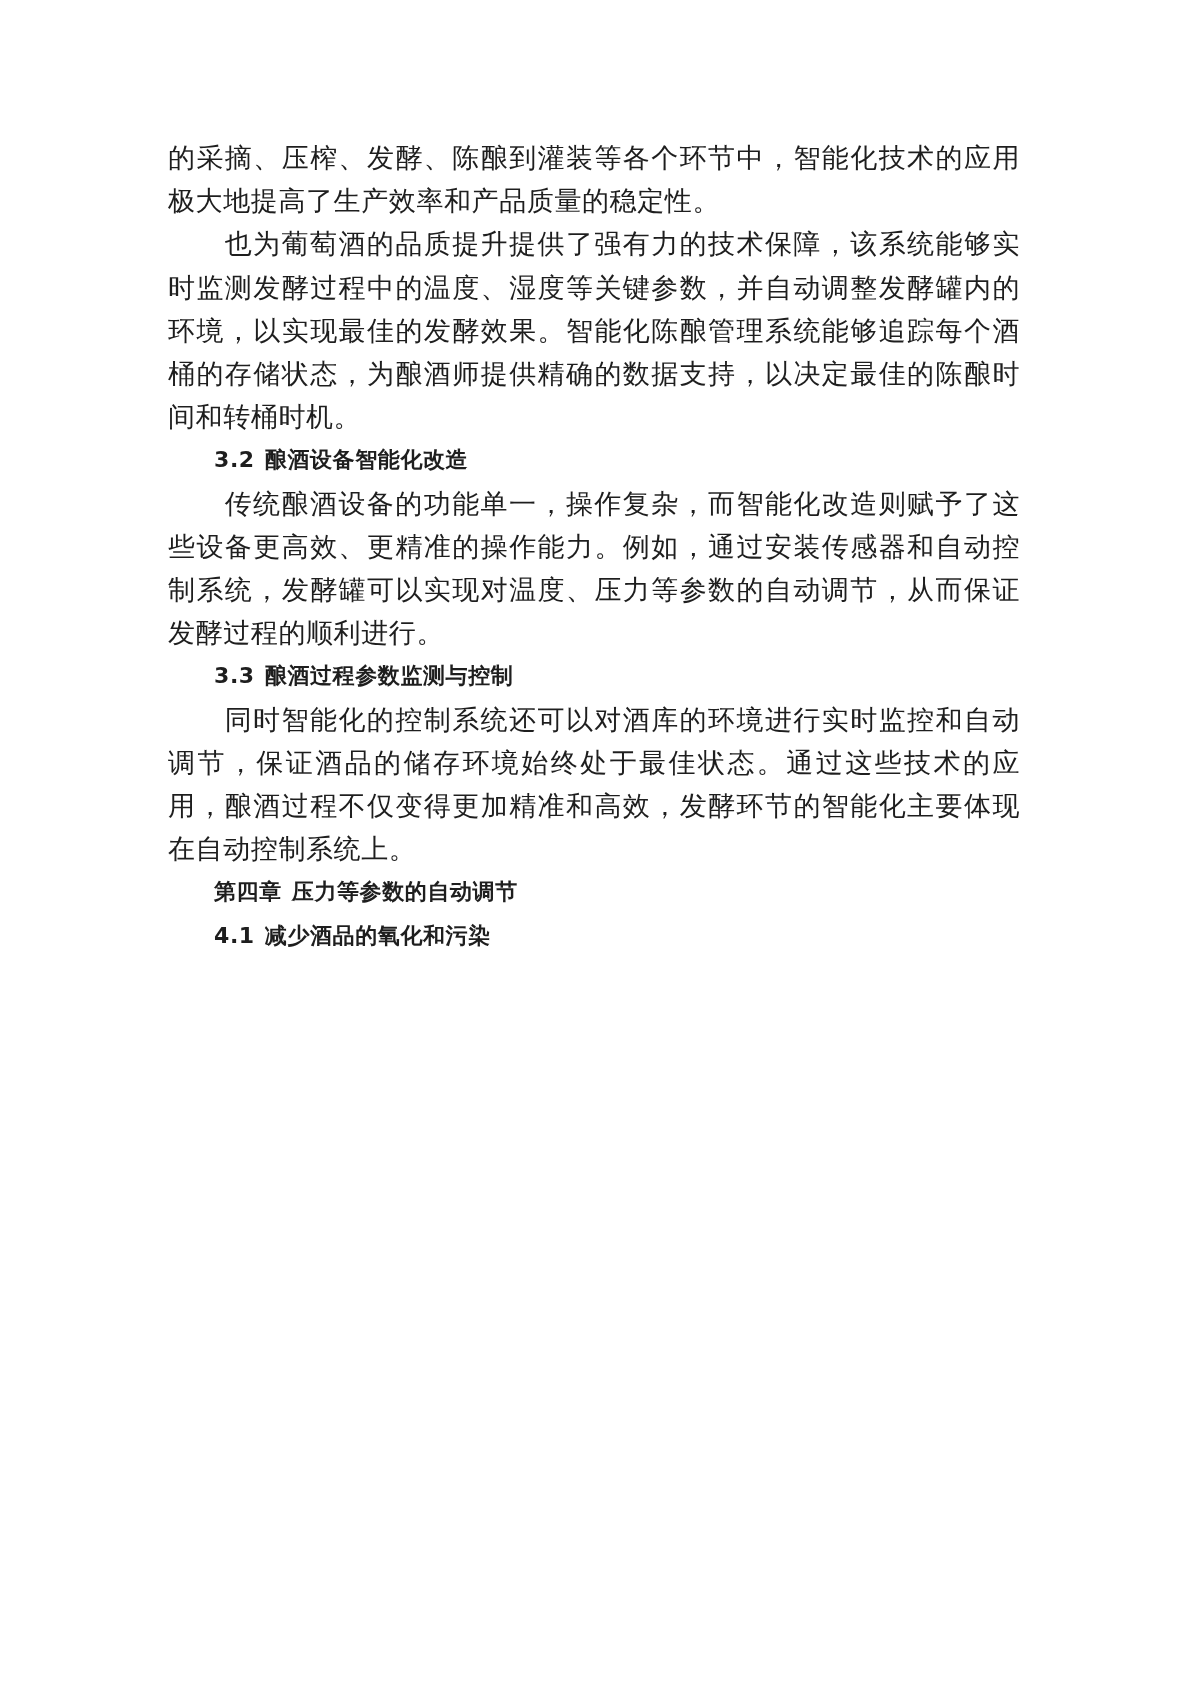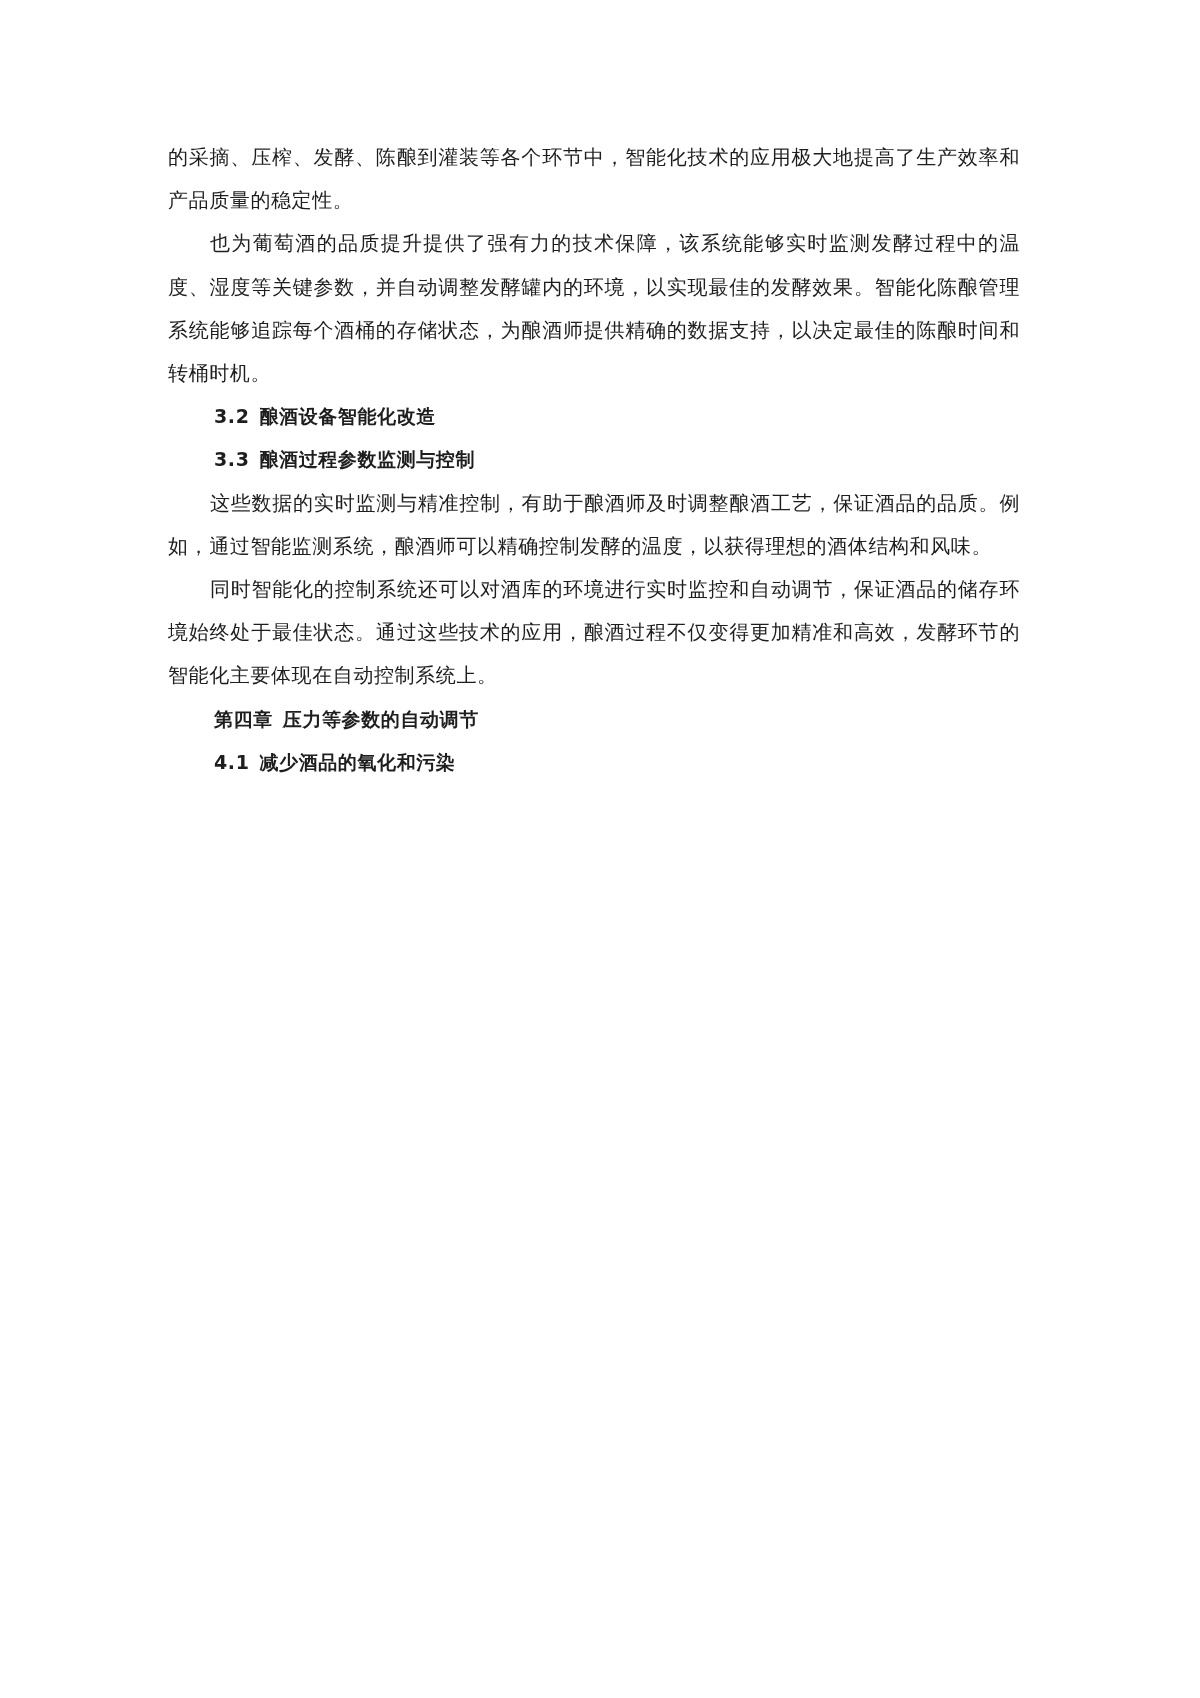--- a/index.html
+++ b/index.html
@@ -16,48 +16,48 @@
       color: #1e1e1e;
     }
     .page {
       position: absolute;
       left: 168px;
       top: 136px;
       width: 852px;
     }
     .para {
       margin: 0;
-      font-size: 20px;
+      font-size: 27px;
       line-height: 43.2px;
       text-align: justify;
       text-justify: inter-character;
       letter-spacing: 0.6px;
       text-indent: 2.1em;
     }
     .para.no-indent {
       text-indent: 0;
     }
     .heading {
       margin: 0;
-      font-size: 19px;
+      font-size: 22px;
       line-height: 43.2px;
       font-weight: bold;
       padding-left: 46px;
       letter-spacing: 0.6px;
       font-family: "DejaVu Sans", "Liberation Sans", sans-serif;
     }
     .heading .num {
       margin-right: 10px;
     }
   </style>
 </head>
 <body>
 
 <div class="page">
   <p class="para no-indent">的采摘、压榨、发酵、陈酿到灌装等各个环节中，智能化技术的应用极大地提高了生产效率和产品质量的稳定性。</p>
   <p class="para">也为葡萄酒的品质提升提供了强有力的技术保障，该系统能够实时监测发酵过程中的温度、湿度等关键参数，并自动调整发酵罐内的环境，以实现最佳的发酵效果。智能化陈酿管理系统能够追踪每个酒桶的存储状态，为酿酒师提供精确的数据支持，以决定最佳的陈酿时间和转桶时机。</p>
   <h3 class="heading"><span class="num">3.2</span><span>酿酒设备智能化改造</span></h3>
+  <p class="para">传统酿酒设备的功能单一，操作复杂，而智能化改造则赋予了这些设备更高效、更精准的操作能力。例如，通过安装传感器和自动控制系统，发酵罐可以实现对温度、压力等参数的自动调节，从而保证发酵过程的顺利进行。</p>
   <h3 class="heading"><span class="num">3.3</span><span>酿酒过程参数监测与控制</span></h3>
-  <p class="para">这些数据的实时监测与精准控制，有助于酿酒师及时调整酿酒工艺，保证酒品的品质。例如，通过智能监测系统，酿酒师可以精确控制发酵的温度，以获得理想的酒体结构和风味。</p>
   <p class="para">同时智能化的控制系统还可以对酒库的环境进行实时监控和自动调节，保证酒品的储存环境始终处于最佳状态。通过这些技术的应用，酿酒过程不仅变得更加精准和高效，发酵环节的智能化主要体现在自动控制系统上。</p>
   <h3 class="heading"><span class="num">第四章</span><span>压力等参数的自动调节</span></h3>
   <h3 class="heading"><span class="num">4.1</span><span>减少酒品的氧化和污染</span></h3>
 </div>
 
 </body></html>

